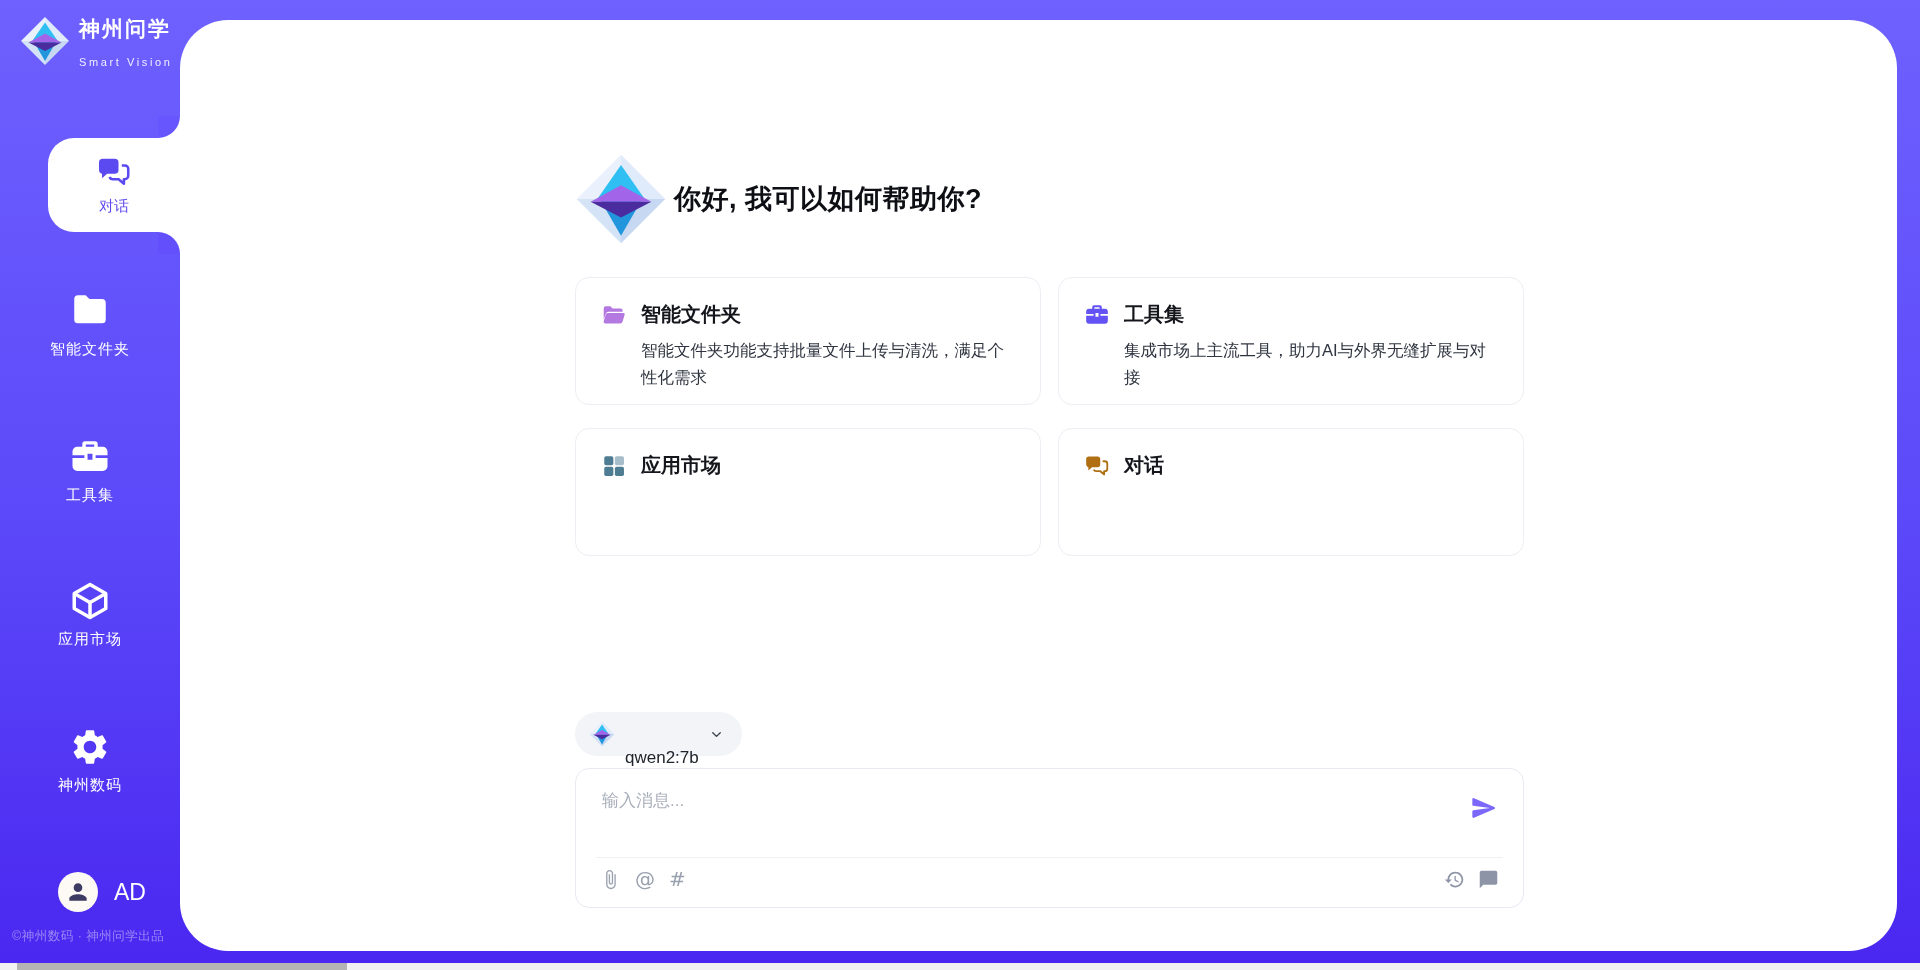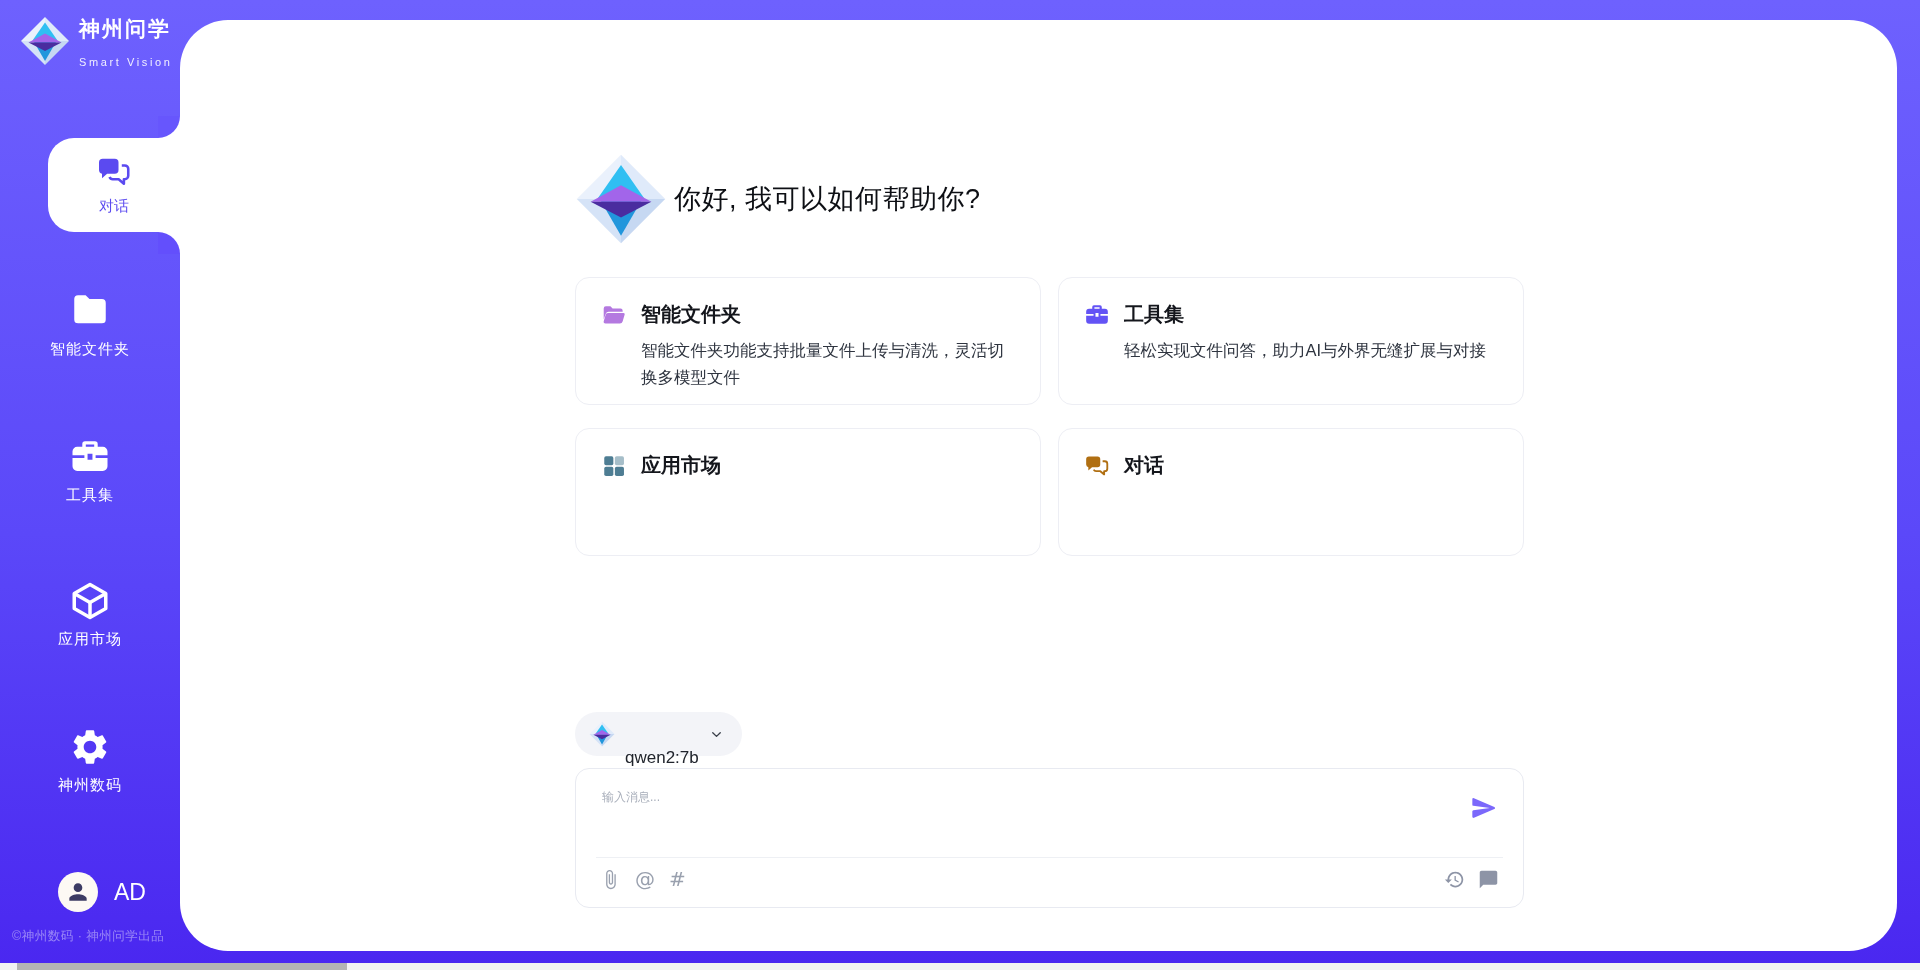--- a/index.html
+++ b/index.html
@@ -36,42 +36,42 @@
   .avatar svg{width:26px;height:26px;fill:#3d3b63;}
   .user-name{font-size:23px;color:#fff;}
   .credit{position:absolute;left:12px;top:928px;width:172px;font-size:12.5px;color:rgba(255,255,255,.42);letter-spacing:.5px;}
 
   
   .main{position:absolute;left:180px;top:20px;width:1717px;height:931px;background:#fff;border-radius:48px;}
   .content{position:absolute;left:395px;top:0;width:949px;height:931px;}
 
   .welcome{position:absolute;left:0;top:133px;display:flex;align-items:center;gap:7px;}
   .welcome .gem{width:92px;height:92px;}
-  .greeting{font-size:27px;font-weight:400;color:#0d0f14;letter-spacing:.5px;}
+  .greeting{font-size:27px;font-weight:700;color:#0d0f14;letter-spacing:.5px;}
 
   .cards{position:absolute;left:0;top:257px;width:949px;display:grid;
     grid-template-columns:466px 466px;column-gap:17px;row-gap:23px;}
   .card{height:128px;box-sizing:border-box;border:1px solid #edeef4;border-radius:14px;
     background:#fff;padding:23px 28px 0 25px;cursor:pointer;}
   .card-head{display:flex;align-items:center;gap:14px;}
   .card-ico{width:26px;height:26px;}
   .card-title{font-size:20px;font-weight:700;color:#14161c;}
   .card-desc{margin:9px 0 0 40px;font-size:16.5px;line-height:27px;color:#2f3540;}
   .ico-purple{color:#b479e0;} .ico-indigo{color:#6353f5;} .ico-teal{color:#4e7d93;} .ico-amber{color:#b06f12;}
 
   .model-pill{position:absolute;left:0;top:692px;height:44px;display:inline-flex;align-items:center;
     gap:10px;padding:0 18px 0 14px;background:#f3f4f8;border-radius:22px;cursor:pointer;}
   .model-pill .gem{width:26px;height:26px;}
   .model-name{font-size:17px;color:#20242c;margin-top:48px;}
   .model-pill .chev{width:15px;height:15px;color:#3a3f4a;}
 
   .composer{position:absolute;left:0;top:748px;width:949px;height:140px;box-sizing:border-box;
     border:1px solid #e8eaf1;border-radius:14px;background:#fff;}
   .composer textarea{position:absolute;left:24px;top:18px;width:830px;height:58px;border:none;outline:none;
-    resize:none;font-family:"Liberation Sans","DejaVu Sans",sans-serif;font-size:12px;color:#30343c;background:transparent;}
+    resize:none;font-family:"Liberation Sans","DejaVu Sans",sans-serif;font-size:17px;color:#30343c;background:transparent;}
   .composer textarea::placeholder{color:#a8aeba;}
   .send-btn{position:absolute;right:25px;top:25px;width:28px;height:28px;border:none;background:none;padding:0;cursor:pointer;}
   .send-btn svg{width:28px;height:28px;fill:#7b68fb;}
   .comp-divider{position:absolute;left:20px;right:20px;top:88px;height:1px;background:#eef0f4;}
   .tools-left{position:absolute;left:24px;top:100px;display:flex;align-items:center;gap:14px;color:#99a0ae;}
   .tools-right{position:absolute;right:24px;top:100px;display:flex;align-items:center;gap:13px;color:#8d94a6;}
   .tool-btn{border:none;background:none;padding:0;cursor:pointer;color:inherit;display:flex;align-items:center;}
   .tool-btn svg{width:21px;height:21px;fill:currentColor;}
   .tool-glyph{font-size:20px;line-height:21px;color:inherit;font-family:"DejaVu Sans",sans-serif;}
 
@@ -222,31 +222,31 @@
 
       <div class="cards">
 
         <div class="card">
           <div class="card-head">
             <svg class="card-ico ico-purple">
                 <use href="#ic-folder-open"></use>
               </svg>
             <div class="card-title">智能文件夹</div>
           </div>
-          <div class="card-desc">智能文件夹功能支持批量文件上传与清洗，灵活切换多模型文件</div>
+          <div class="card-desc">智能文件夹功能支持批量文件上传与清洗，满足个性化需求</div>
         </div>
 
         <div class="card">
           <div class="card-head">
             <svg class="card-ico ico-indigo">
                 <use href="#ic-briefcase"></use>
               </svg>
             <div class="card-title">工具集</div>
           </div>
-          <div class="card-desc">轻松实现文件问答，助力AI与外界无缝扩展与对接</div>
+          <div class="card-desc">集成市场上主流工具，助力AI与外界无缝扩展与对接</div>
         </div>
 
         <div class="card">
           <div class="card-head">
             <svg class="card-ico ico-teal">
                 <use href="#ic-apps"></use>
               </svg>
             <div class="card-title">应用市场</div>
           </div>
         </div>

